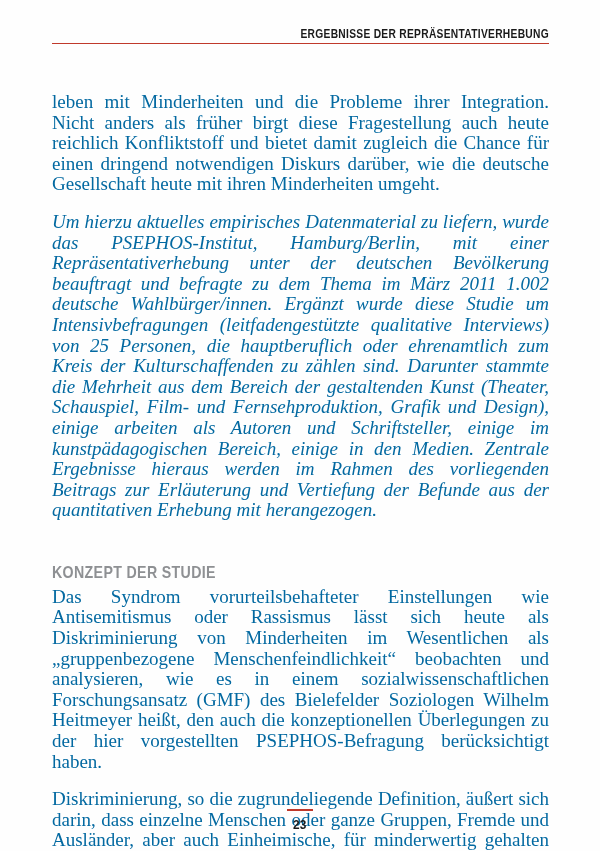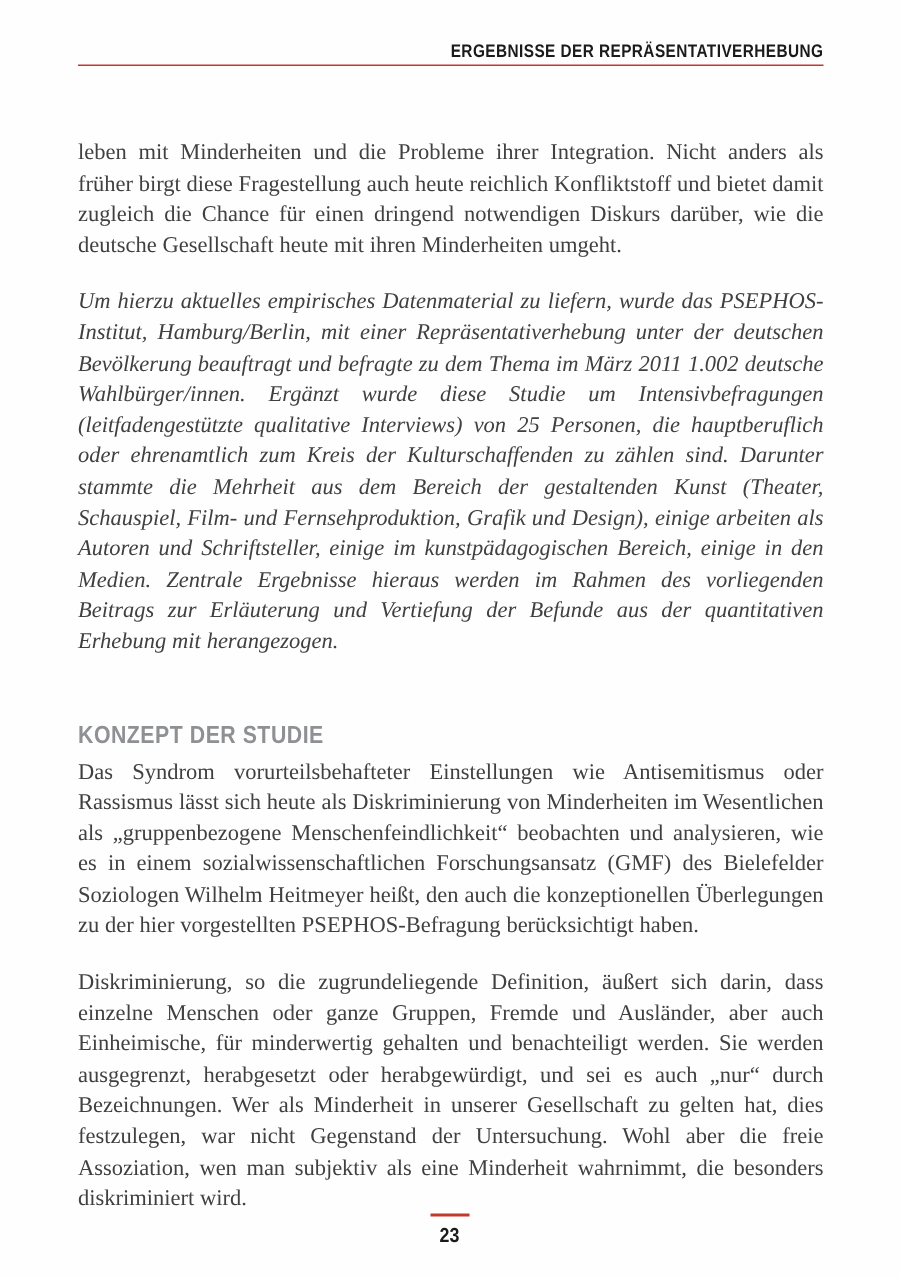--- a/index.html
+++ b/index.html
@@ -53,27 +53,27 @@
   
   .content {
     position: absolute;
     left: 52px;
     top: 92px;
     width: 497px;
   }
 
   p.para {
     margin: 0 0 17px 0;
-    font-size: 15px;
+    font-size: 19px;
     line-height: 20.6px;
     text-align: justify;
     text-justify: inter-word;
     -webkit-hyphens: none;
     hyphens: none;
-    color: #404040;
+    color: #0369a1;
     word-spacing: 0.1px;
   }
   p.para:last-of-type { margin-bottom: 4px; }
 
   .para-gap-large { margin-bottom: 42px !important; font-style: italic; }
 
   
   .section-heading {
     font-family: "Liberation Sans", sans-serif;
     font-weight: bold;

